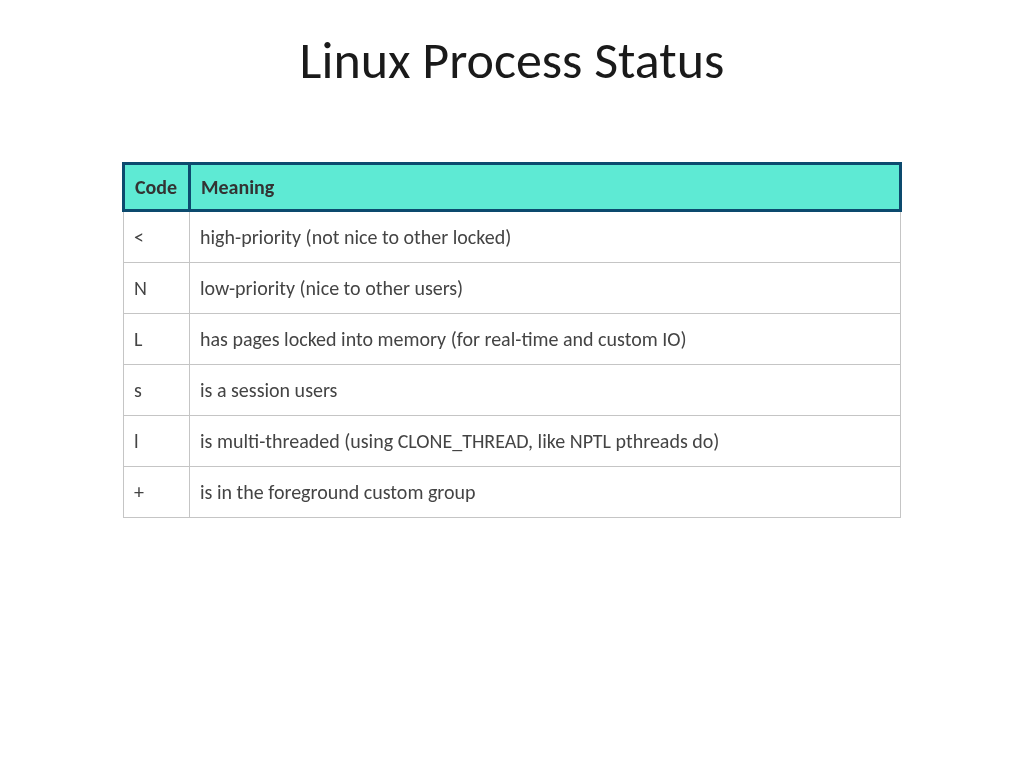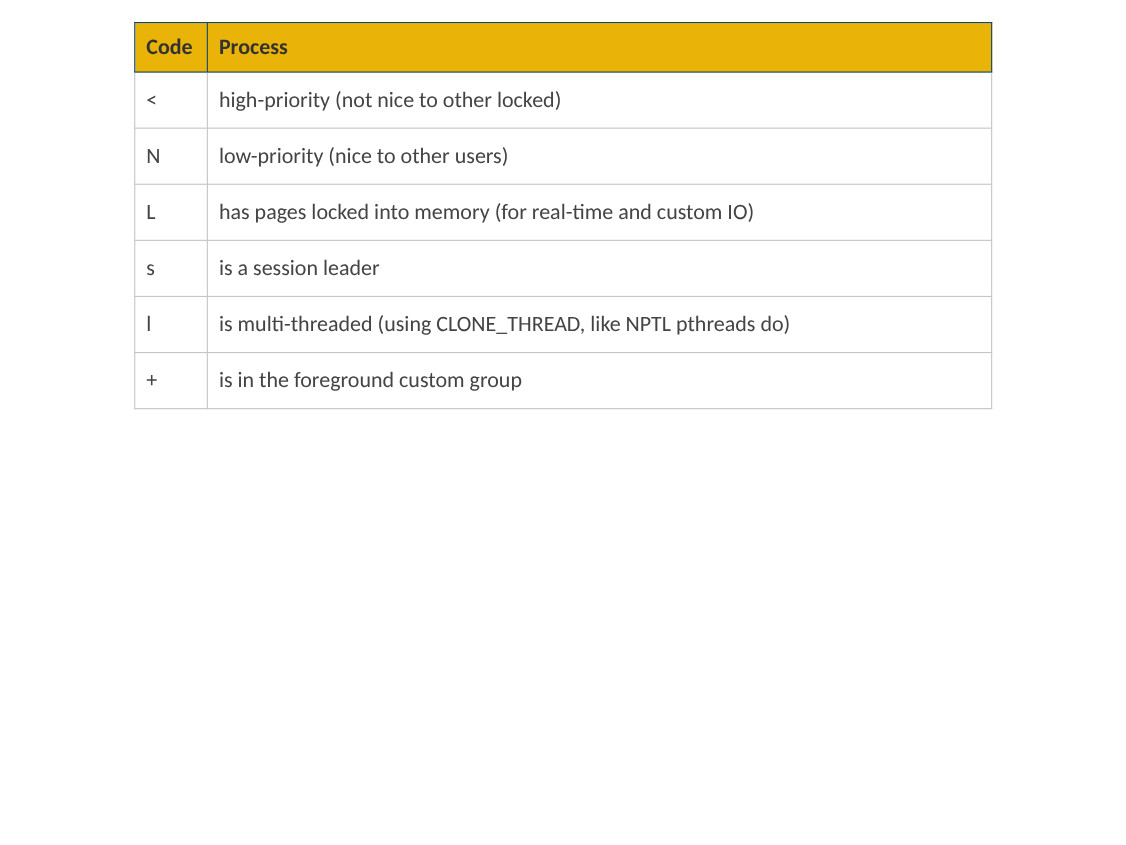--- a/index.html
+++ b/index.html
@@ -31,22 +31,22 @@
       margin: 0 auto;
       width: 780px;
     }
     table {
       width: 100%;
       border-collapse: collapse;
       font-size: 20px;
       color: #444444;
     }
     thead th {
-      background: #eab308;
-      border: 1px solid #0c4a6e;
+      background: #5eead4;
+      border: 3px solid #0c4a6e;
       padding: 10px 10px;
       text-align: left;
       font-weight: 700;
       color: #333333;
       margin-left: 20px;
     }
     tbody td {
       border: 1px solid #c5c5c5;
       padding: 13px 10px;
       text-align: left;
@@ -54,45 +54,46 @@
       background: #ffffff;
     }
     tbody td.code-cell {
       width: 66px;
     }
   </style>
 </head>
 <body>
 
 <div class="slide">
+  <h1 class="title">Linux Process Status</h1>
 
   <div class="table-container">
     <table>
       <thead>
         <tr>
           <th>Code</th>
-          <th>Process</th>
+          <th>Meaning</th>
         </tr>
       </thead>
       <tbody>
         <tr>
           <td class="code-cell">&lt;</td>
           <td>high-priority (not nice to other locked)</td>
         </tr>
         <tr>
           <td class="code-cell">N</td>
           <td>low-priority (nice to other users)</td>
         </tr>
         <tr>
           <td class="code-cell">L</td>
           <td>has pages locked into memory (for real-time and custom IO)</td>
         </tr>
         <tr>
           <td class="code-cell">s</td>
-          <td>is a session leader</td>
+          <td>is a session users</td>
         </tr>
         <tr>
           <td class="code-cell">l</td>
           <td>is multi-threaded (using CLONE_THREAD, like NPTL pthreads do)</td>
         </tr>
         <tr>
           <td class="code-cell">+</td>
           <td>is in the foreground custom group</td>
         </tr>
       </tbody>

